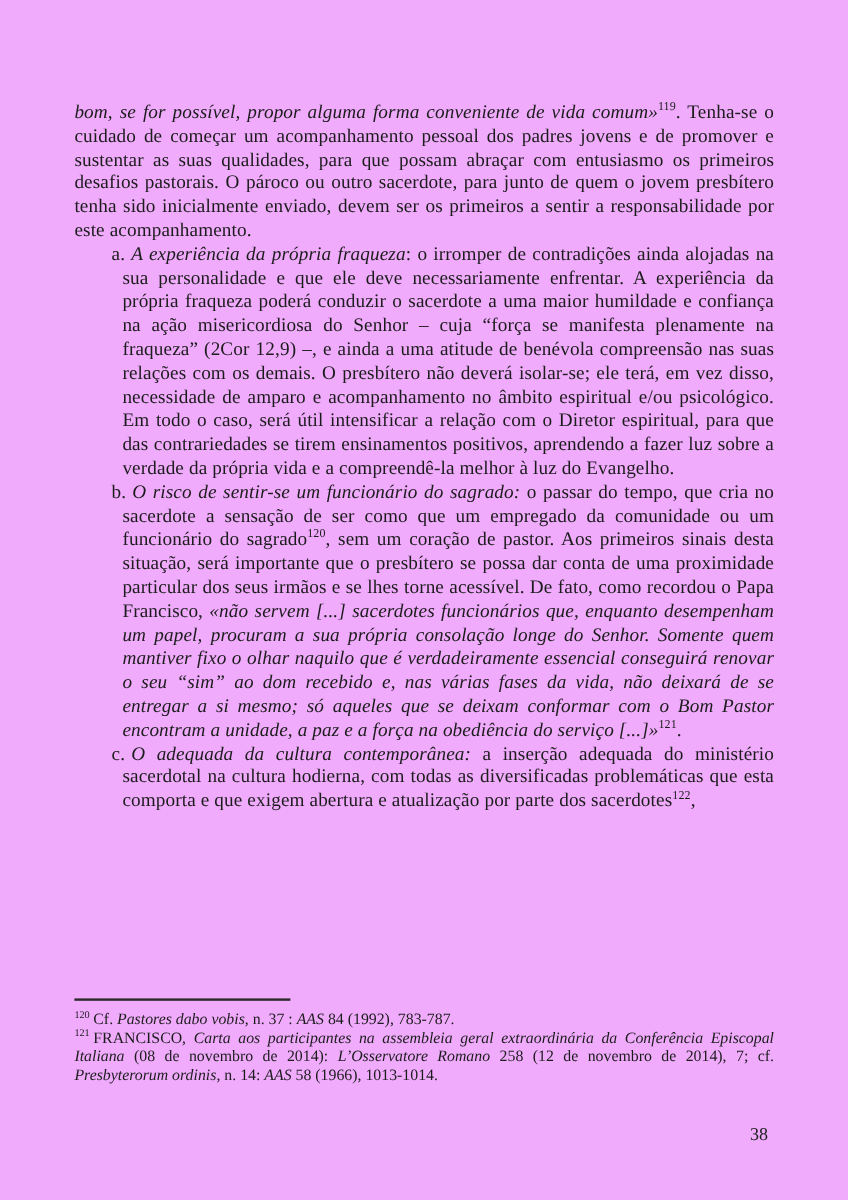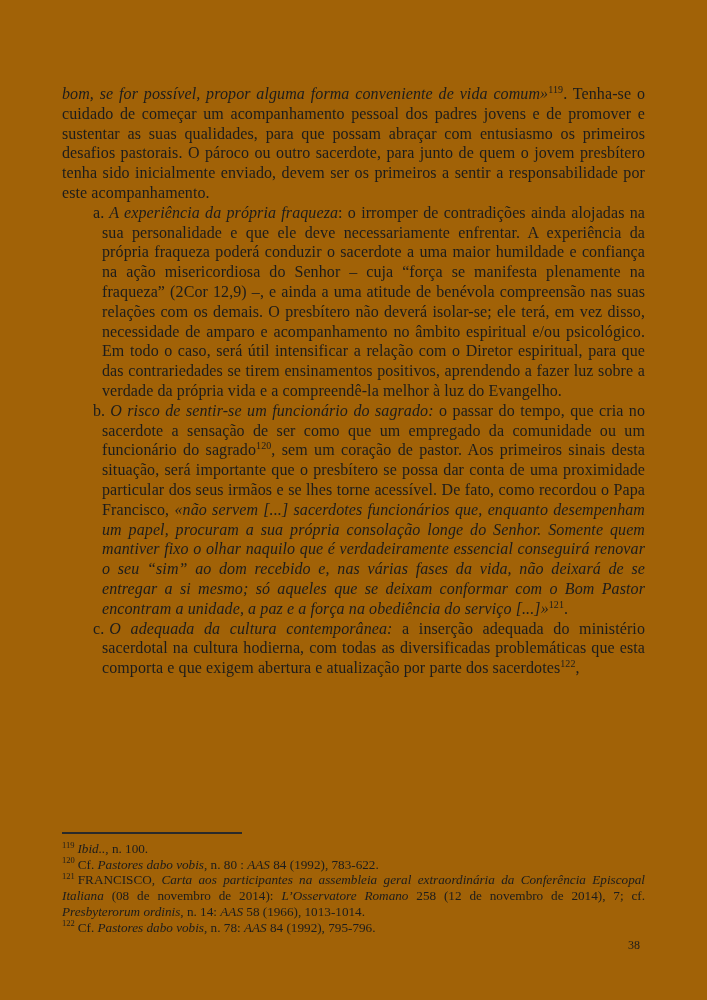--- a/index.html
+++ b/index.html
@@ -4,21 +4,21 @@
 <style>
   html, body {
     margin: 0;
     padding: 0;
     background: #e8e8e8;
   }
   .page {
     position: relative;
     width: 707px;
     height: 1000px;
-    background: #a16207;
+    background: #f0abfc;
     font-family: "Liberation Serif", "DejaVu Serif", serif;
     color: #1c1c1c;
     overflow: hidden;
   }
   .text-block {
     position: absolute;
     left: 62px;
     top: 84px;
     width: 583px;
   }
@@ -68,21 +68,21 @@
   p.footnote sup.fn-marker {
     font-size: 8.5px;
     line-height: 0;
     vertical-align: super;
     margin-right: 3px;
   }
   .page-number {
     position: absolute;
     right: 67px;
     top: 938px;
-    font-size: 12px;
+    font-size: 15px;
     color: #1c1c1c;
   }
 </style>
 </head>
 <body>
 
 <div class="page">
 
   <div class="text-block">
 
@@ -96,24 +96,22 @@
       <p class="body list-item list-item-b"><span class="marker">b.</span><span><span class="it">O risco de sentir-se um funcionário do sagrado:</span><span> o passar do tempo, que cria no sacerdote a sensação de ser como que um empregado da comunidade ou um funcionário do sagrado</span><sup class="run-sup">120</sup><span>, sem um coração de pastor. Aos primeiros sinais desta situação, será importante que o presbítero se possa dar conta de uma proximidade particular dos seus irmãos e se lhes torne acessível. De fato, como recordou o Papa Francisco, </span><span class="it">«não servem [...] sacerdotes funcionários que, enquanto desempenham um papel, procuram a sua própria consolação longe do Senhor. Somente quem mantiver fixo o olhar naquilo que é verdadeiramente essencial conseguirá renovar o seu “sim” ao dom recebido e, nas várias fases da vida, não deixará de se entregar a si mesmo; só aqueles que se deixam conformar com o Bom Pastor encontram a unidade, a paz e a força na obediência do serviço [...]»</span><sup class="run-sup">121</sup><span>.</span></span></p>
 
       <p class="body list-item list-item-c"><span class="marker">c.</span><span><span class="it">O adequada da cultura contemporânea:</span><span> a inserção adequada do ministério sacerdotal na cultura hodierna, com todas as diversificadas problemáticas que esta comporta e que exigem abertura e atualização por parte dos sacerdotes</span><sup class="run-sup">122</sup><span>,</span></span></p>
 
     </div>
   </div>
 
   <div class="footnotes">
     <div class="fn-sep"></div>
 
-    <p class="footnote"><sup class="fn-marker">119</sup><span><span class="it">Ibid..</span><span>, n. 100.</span></span></p>
 
-    <p class="footnote"><sup class="fn-marker">120</sup><span><span>Cf. </span><span class="it">Pastores dabo vobis</span><span>, n. 80 : </span><span class="it">AAS</span><span> 84 (1992), 783-622.</span></span></p>
+    <p class="footnote"><sup class="fn-marker">120</sup><span><span>Cf. </span><span class="it">Pastores dabo vobis</span><span>, n. 37 : </span><span class="it">AAS</span><span> 84 (1992), 783-787.</span></span></p>
 
     <p class="footnote"><sup class="fn-marker">121</sup><span><span>FRANCISCO, </span><span class="it">Carta aos participantes na assembleia geral extraordinária da Conferência Episcopal Italiana</span><span> (08 de novembro de 2014): </span><span class="it">L’Osservatore Romano</span><span> 258 (12 de novembro de 2014), 7; cf. </span><span class="it">Presbyterorum ordinis</span><span>, n. 14: </span><span class="it">AAS</span><span> 58 (1966), 1013-1014.</span></span></p>
 
-    <p class="footnote"><sup class="fn-marker">122</sup><span><span>Cf. </span><span class="it">Pastores dabo vobis</span><span>, n. 78: </span><span class="it">AAS</span><span> 84 (1992), 795-796.</span></span></p>
   </div>
 
   <div class="page-number">38</div>
 
 </div>
 
 </body></html>

